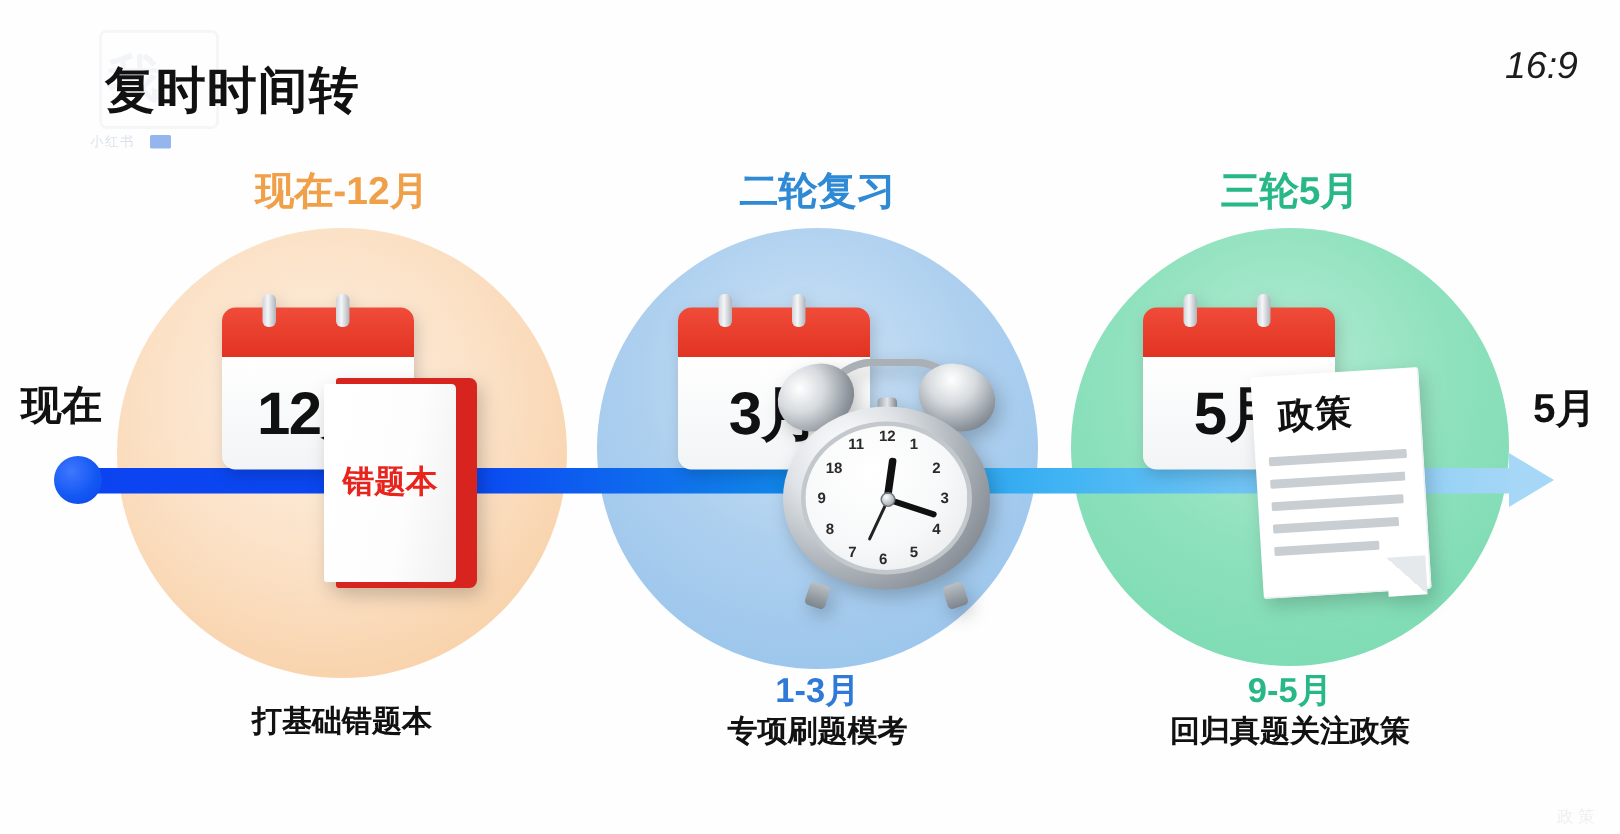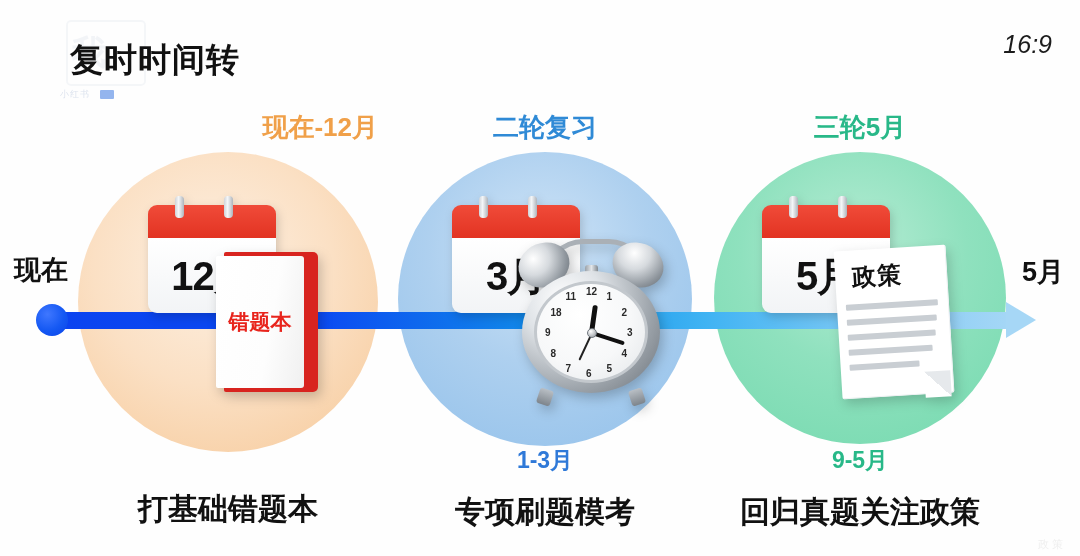--- a/index.html
+++ b/index.html
@@ -55,21 +55,21 @@
   .c2{left:398px;top:152px;width:294px;height:294px;
       background:radial-gradient(circle at 48% 34%,#cfe4f7 0%,#aed0ef 45%,#9cc6ec 80%,#9ac4ea 100%);}
   .c3{left:714px;top:152px;width:292px;height:292px;
       background:radial-gradient(circle at 48% 34%,#b6ecd4 0%,#8fe1be 46%,#7edcb4 80%,#7bdbb2 100%);}
 
   
   .phase-top{
     position:absolute;top:110px;z-index:25;
     font-size:26px;font-weight:bold;text-align:center;white-space:nowrap;
   }
-  .pt1{left:78px;width:300px;color:#f0a049;text-align:right;}
+  .pt1{left:78px;width:300px;color:#f0a049;}
   .pt2{left:398px;width:294px;color:#2f8ad6;}
   .pt3{left:714px;width:292px;color:#28b888;}
 
   
   .tl-wrap{position:absolute;left:0;top:296px;width:1080px;height:56px;z-index:12;}
   .tl-bar{
     position:absolute;left:48px;top:16px;height:17px;width:966px;
     background:linear-gradient(90deg,#0b43f0 0%,#0b4af2 28%,#128fe8 52%,#3fb3f3 68%,#7cc8f4 84%,#a6d7f6 100%);
     border-radius:2px;
   }
@@ -162,21 +162,21 @@
   .doc .ln{height:6px;background:#c9ced3;border-radius:1px;margin-bottom:9px;}
 
   
   .phase-bot{position:absolute;z-index:25;text-align:center;}
   .pb1{left:78px;top:470px;width:300px;}
   .pb2{left:398px;top:448px;width:294px;}
   .pb3{left:714px;top:448px;width:292px;}
   .pb-range{font-size:23px;font-weight:bold;line-height:1.1;margin-bottom:4px;white-space:nowrap;}
   .pb2 .pb-range{color:#2f79d8;}
   .pb3 .pb-range{color:#28b888;}
-  .pb-desc{font-size:30px;font-weight:bold;color:#111;line-height:1.15;white-space:nowrap;margin-top:22px;}
+  .pb-desc{font-size:20px;font-weight:bold;color:#111;line-height:1.15;white-space:nowrap;}
 </style>
 </head>
 <body>
 
 <div id="stage">
 
   <div class="wm-title">
     <div class="wm-box"></div>
     <div class="wm-g">我</div>
     <div class="wm-sm">小红书</div>

